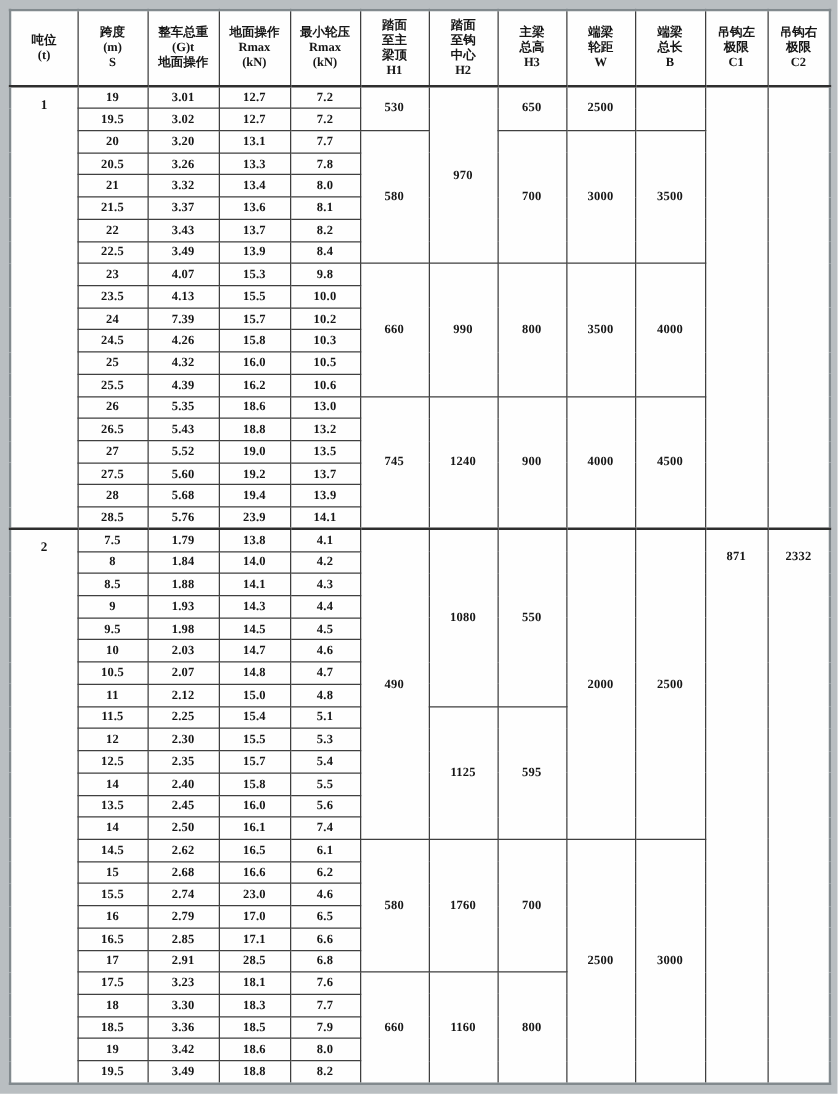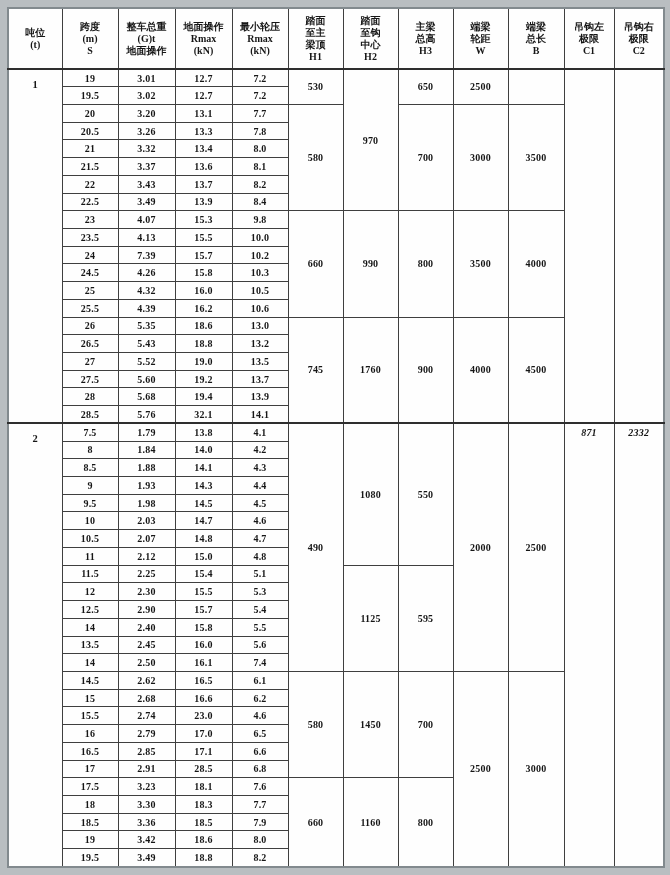--- a/index.html
+++ b/index.html
@@ -42,22 +42,21 @@
     letter-spacing:0.2px;
   }
   tbody tr{height:17.7px;}
   td.tonnage-cell{
     vertical-align:top;
     padding-top:9px;
     font-size:10.5px;
   }
   td.top-align{
     vertical-align:top;
-    padding-top:3px;
-    font-style:italic;
+    padding-top:16px;
   }
   td.sec-start{
     border-top:2px solid #2e2e2e;
   }
 </style>
 </head>
 <body>
 
 <div class="paper">
   <table class="spec">
@@ -217,21 +216,21 @@
           <td>4.39</td>
           <td>16.2</td>
           <td>10.6</td>
         </tr>
         <tr>
           <td>26</td>
           <td>5.35</td>
           <td>18.6</td>
           <td>13.0</td>
           <td rowspan="6" class="">745</td>
-          <td rowspan="6" class="">1760</td>
+          <td rowspan="6" class="">1240</td>
           <td rowspan="6" class="">900</td>
           <td rowspan="6" class="">4000</td>
           <td rowspan="6" class="">4500</td>
         </tr>
         <tr>
           <td>26.5</td>
           <td>5.43</td>
           <td>18.8</td>
           <td>13.2</td>
         </tr>
@@ -249,21 +248,21 @@
         </tr>
         <tr>
           <td>28</td>
           <td>5.68</td>
           <td>19.4</td>
           <td>13.9</td>
         </tr>
         <tr>
           <td>28.5</td>
           <td>5.76</td>
-          <td>32.1</td>
+          <td>23.9</td>
           <td>14.1</td>
         </tr>
         <tr>
           <td rowspan="25" class="tonnage-cell sec-start">2</td>
           <td class="sec-start">7.5</td>
           <td class="sec-start">1.79</td>
           <td class="sec-start">13.8</td>
           <td class="sec-start">4.1</td>
           <td rowspan="14" class=" sec-start">490</td>
           <td rowspan="8" class=" sec-start">1080</td>
@@ -324,21 +323,21 @@
           <td rowspan="6" class="">595</td>
         </tr>
         <tr>
           <td>12</td>
           <td>2.30</td>
           <td>15.5</td>
           <td>5.3</td>
         </tr>
         <tr>
           <td>12.5</td>
-          <td>2.90</td>
+          <td>2.35</td>
           <td>15.7</td>
           <td>5.4</td>
         </tr>
         <tr>
           <td>14</td>
           <td>2.40</td>
           <td>15.8</td>
           <td>5.5</td>
         </tr>
         <tr>
@@ -352,21 +351,21 @@
           <td>2.50</td>
           <td>16.1</td>
           <td>7.4</td>
         </tr>
         <tr>
           <td>14.5</td>
           <td>2.62</td>
           <td>16.5</td>
           <td>6.1</td>
           <td rowspan="6" class="">580</td>
-          <td rowspan="6" class="">1450</td>
+          <td rowspan="6" class="">1760</td>
           <td rowspan="6" class="">700</td>
           <td rowspan="11" class="">2500</td>
           <td rowspan="11" class="">3000</td>
         </tr>
         <tr>
           <td>15</td>
           <td>2.68</td>
           <td>16.6</td>
           <td>6.2</td>
         </tr>

